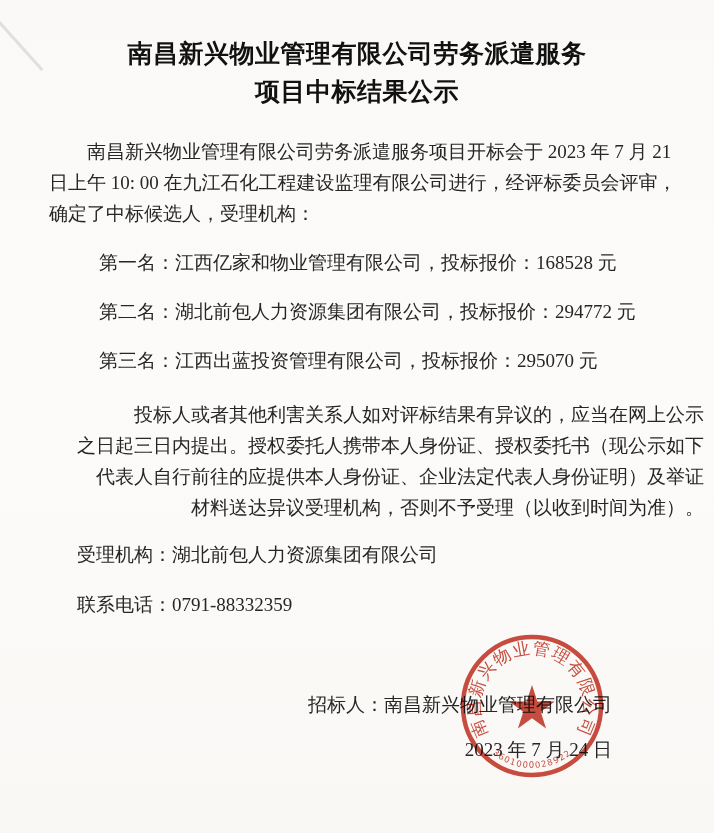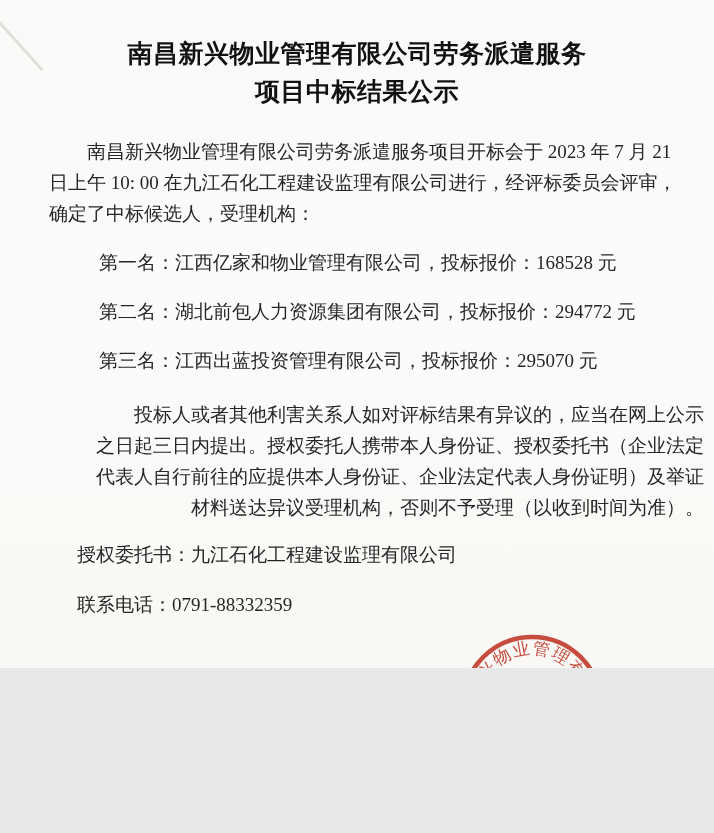--- a/index.html
+++ b/index.html
@@ -1,19 +1,19 @@
 <!DOCTYPE html>
 <html><head>
 <meta charset="utf-8">
 <style>
   html, body { margin: 0; padding: 0; background: #e8e8e8; }
   .page {
     position: relative;
     width: 714px;
-    height: 668px;
+    height: 833px;
     margin: 0 auto;
     background: linear-gradient(180deg, #faf9f7 0%, #fcfbfa 45%, #faf8f5 100%);
     font-family: "Liberation Serif", "DejaVu Serif", serif;
     color: #262626;
     overflow: hidden;
   }
   .scan-artifact {
     position: absolute;
     top: 6px; left: -14px;
     width: 84px; height: 3px;
@@ -87,26 +87,26 @@
       <span class="line">日上午 10: 00 在九江石化工程建设监理有限公司进行，经评标委员会评审，</span>
       <span class="line">确定了中标候选人，受理机构：</span>
     </p>
 
     <div class="winner">第一名：江西亿家和物业管理有限公司，投标报价：168528 元</div>
     <div class="winner">第二名：湖北前包人力资源集团有限公司，投标报价：294772 元</div>
     <div class="winner">第三名：江西出蓝投资管理有限公司，投标报价：295070 元</div>
 
     <p class="para objection">
       <span class="line indent">投标人或者其他利害关系人如对评标结果有异议的，应当在网上公示</span>
-      <span class="line">之日起三日内提出。授权委托人携带本人身份证、授权委托书（企业法定</span>
+      <span class="line">之日起三日内提出。授权委托人携带本人身份证、授权委托书（现公示如下</span>
       <span class="line">代表人自行前往的应提供本人身份证、企业法定代表人身份证明）及举证</span>
       <span class="line">材料送达异议受理机构，否则不予受理（以收到时间为准）。</span>
     </p>
 
-    <div class="agency-line">授权委托书：九江石化工程建设监理有限公司</div>
+    <div class="agency-line">受理机构：湖北前包人力资源集团有限公司</div>
     <div class="phone-line">联系电话：0791-88332359</div>
 
     <div class="footer">
       <div class="bidder">招标人：南昌新兴物业管理有限公司</div>
       <div class="sign-date">2023 年 7 月 24 日</div>
     </div>
 
   </div>
 
   <svg class="seal" width="150" height="150" viewBox="0 0 150 150" aria-hidden="true">

